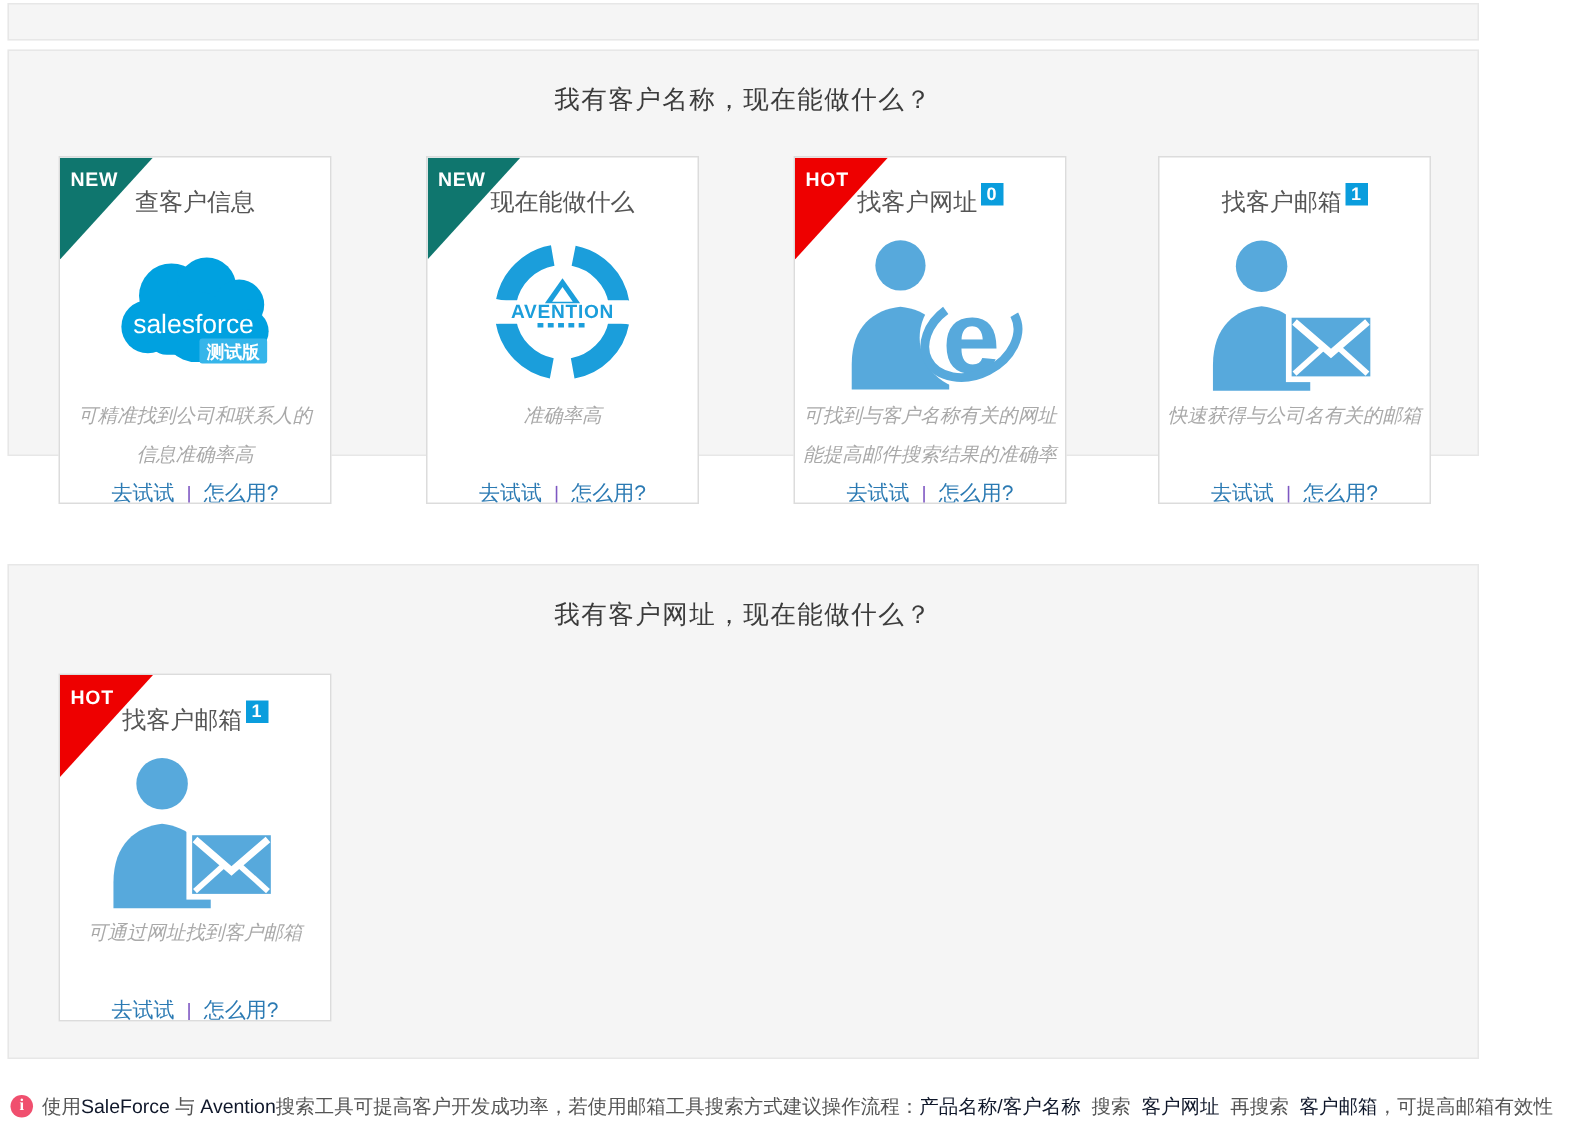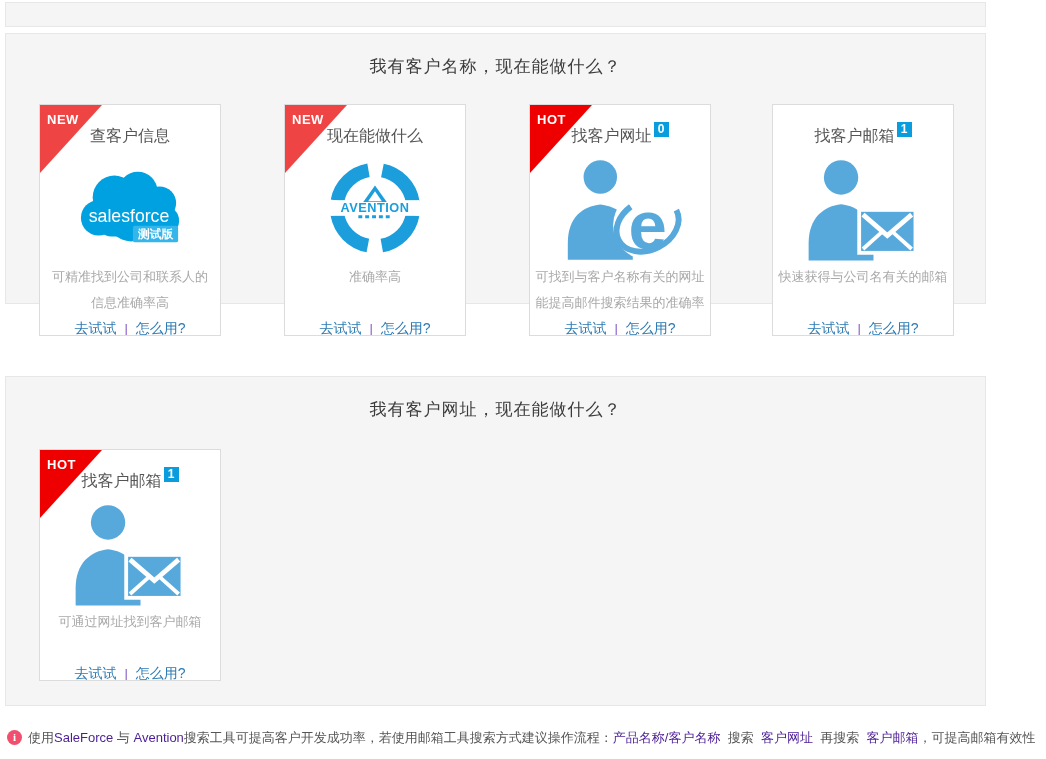--- a/index.html
+++ b/index.html
@@ -31,57 +31,57 @@
   .card.c0{left:33px;}
   .card.c1{left:278px;}
   .card.c2{left:523px;}
   .card.c3{left:766px;}
   .ribbon{
     position:absolute;left:0;top:0;width:62px;height:68px;
     clip-path:polygon(0 0,100% 0,0 100%);
     color:#fff;font-size:13px;font-weight:bold;
     padding:7px 0 0 7px;box-sizing:border-box;letter-spacing:.5px;
   }
-  .ribbon.new{background:#ef4444;}
+  .ribbon.new{background:#0f766e;}
   .ribbon.hot{background:#ee0000;}
   .card-title{
     margin-top:21px;text-align:center;font-size:16px;color:#555;
     position:relative;line-height:20px;
   }
   .badge{
     display:inline-block;background:#0a9ddd;color:#fff;
     font-size:12px;font-weight:bold;line-height:15px;
     min-width:15px;height:15px;text-align:center;
     vertical-align:top;position:relative;top:-4px;margin-left:2px;
   }
   .icon-area{
     height:112px;margin-top:6px;display:flex;align-items:center;justify-content:center;
   }
   .desc{
-    height:53px;text-align:center;font-size:13px;color:#a9a9a9;line-height:26px;
+    height:53px;text-align:center;font-size:13px;color:#a9a9a9;line-height:26px;font-style:italic;
   }
   .links{
     text-align:center;font-size:14px;margin-top:3px;
   }
   .links a{color:#2b7ab3;text-decoration:none;cursor:pointer;}
   .links .sep{color:#7e57c2;margin:0 8px;font-size:13px;}
   .footer{
     position:absolute;left:7px;top:729px;width:1030px;
     display:flex;align-items:flex-start;
   }
   .info-icon{
     flex:0 0 auto;width:15px;height:15px;border-radius:50%;
     background:#f04f6e;color:#fff;font-size:11px;font-weight:bold;
     text-align:center;line-height:15px;margin:1px 6px 0 0;
     font-family:"Liberation Serif","DejaVu Serif",serif;
   }
   .footer-text{
     font-size:13px;color:#555;line-height:18px;white-space:pre-wrap;
   }
-  .footer-text .hl{color:#4c1d95;text-align:right;}
+  .footer-text .hl{color:#0f172a;text-align:right;}
   svg text{font-family:"Liberation Sans","DejaVu Sans",sans-serif;}
 </style>
 </head>
 <body>
 
 <div class="topbar"></div>
 
 <div class="section s1">
   <div class="section-title">我有客户名称，现在能做什么？</div>
 

